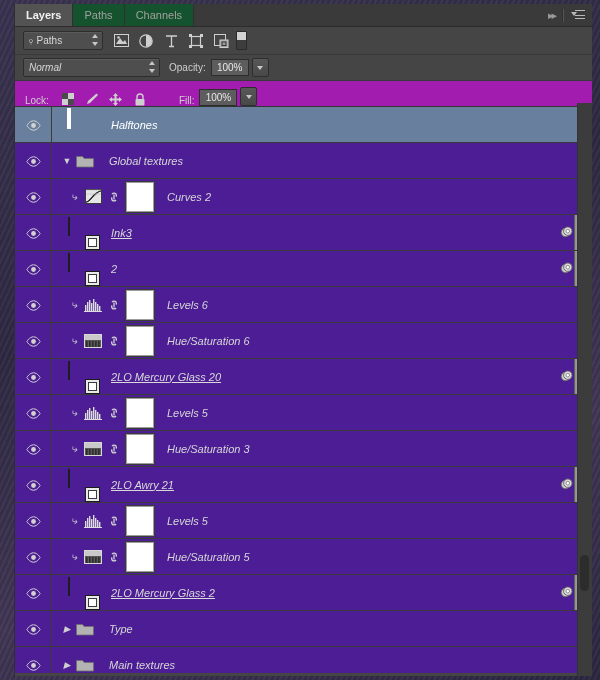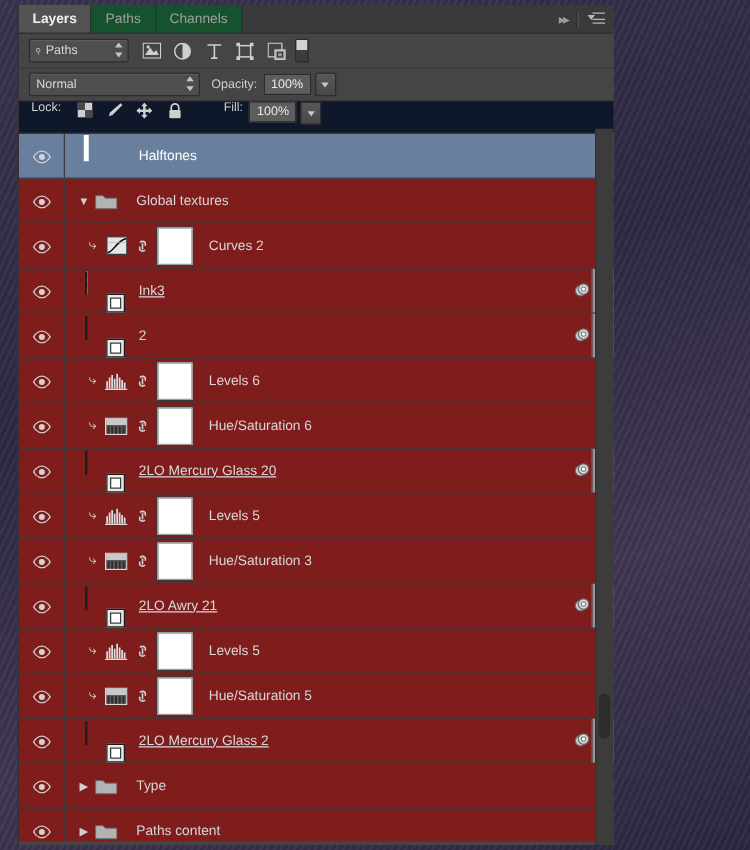--- a/index.html
+++ b/index.html
@@ -19,21 +19,21 @@
     width: 600px; height: 680px;
     background:
       repeating-linear-gradient(115deg, rgba(255,255,255,0.035) 0 2px, rgba(0,0,0,0.05) 2px 5px),
       linear-gradient(160deg, #3a3350 0%, #2e2942 40%, #413654 70%, #2b2740 100%);
   }
 
   
   #layers-panel {
     position: absolute;
     left: 14px; top: 4px;
-    width: 477px;
+    width: 578px;
     height: 672px;
     background: #454545;
     border-left: 1px solid #2f2f2f;
     box-sizing: border-box;
     overflow: hidden;
   }
 
   
   .tab-bar {
     position: relative;
@@ -181,20 +181,21 @@
     border: 1px solid #2d2d2d;
     border-radius: 2px;
     display: flex;
     align-items: center;
     padding-left: 5px;
     font-size: 10px;
     color: #d8d8d8;
     position: relative;
     cursor: pointer;
     box-shadow: inset 0 1px 0 #5b5b5b;
+    font-style: italic;
   }
   .fld-label {
     font-size: 10px;
     color: #cfcfcf;
     margin-left: 9px;
     margin-right: 5px;
   }
   .num-field {
     width: 36px; height: 15px;
     background: #5d5d5d;
@@ -220,35 +221,36 @@
   .num-drop b {
     width: 0; height: 0;
     border-left: 3.5px solid transparent;
     border-right: 3.5px solid transparent;
     border-top: 4px solid #c8c8c8;
   }
 
   
   .lock-row {
     height: 25px;
-    background: #0f172a;
-    display: flex;
-    align-items: flex-start;
+    background: #a21caf;
+    display: flex;
+    align-items: flex-end;
     padding-left: 10px;
     border-bottom: 1px solid #333;
   }
   .lock-icons { display: flex; align-items: center; gap: 10px; margin-left: 7px; }
   .lock-ic { width: 14px; height: 14px; display:flex; align-items:center; justify-content:center; cursor: pointer; }
 
   
   .layer-list {
     position: relative;
-    background: #7f1d1d;
+    background: #4c1d95;
     height: 566px;
     overflow: hidden;
+    font-style: italic;
   }
   .layer-row {
     position: relative;
     height: 36px;
     display: flex;
     align-items: center;
     border-bottom: 1px solid #3b3b3b;
     box-sizing: border-box;
     cursor: pointer;
   }
@@ -969,21 +971,21 @@
               <circle cx="7.5" cy="5.5" r="2.4" fill="#d2d2d2"></circle>
             </svg>
           </span>
         </div>
         <span class="folder-tri">▶</span>
         <span class="folder-ic">
           <svg width="18" height="14" viewBox="0 0 18 14">
             <path d="M0.5 2.5 h6 l1.6 2 h9.4 v8.5 h-17 Z" fill="#b3b3b3" stroke="#6d6d6d" stroke-width="0.8"></path>
           </svg>
         </span>
-        <span class="layer-name">Paths content</span>
+        <span class="layer-name">Main textures</span>
       </div>
     </div>
 
   <div id="panel-scrollbar">
     <div id="panel-scroll-thumb"></div>
   </div>
 
 </div>
 
 </body></html>

